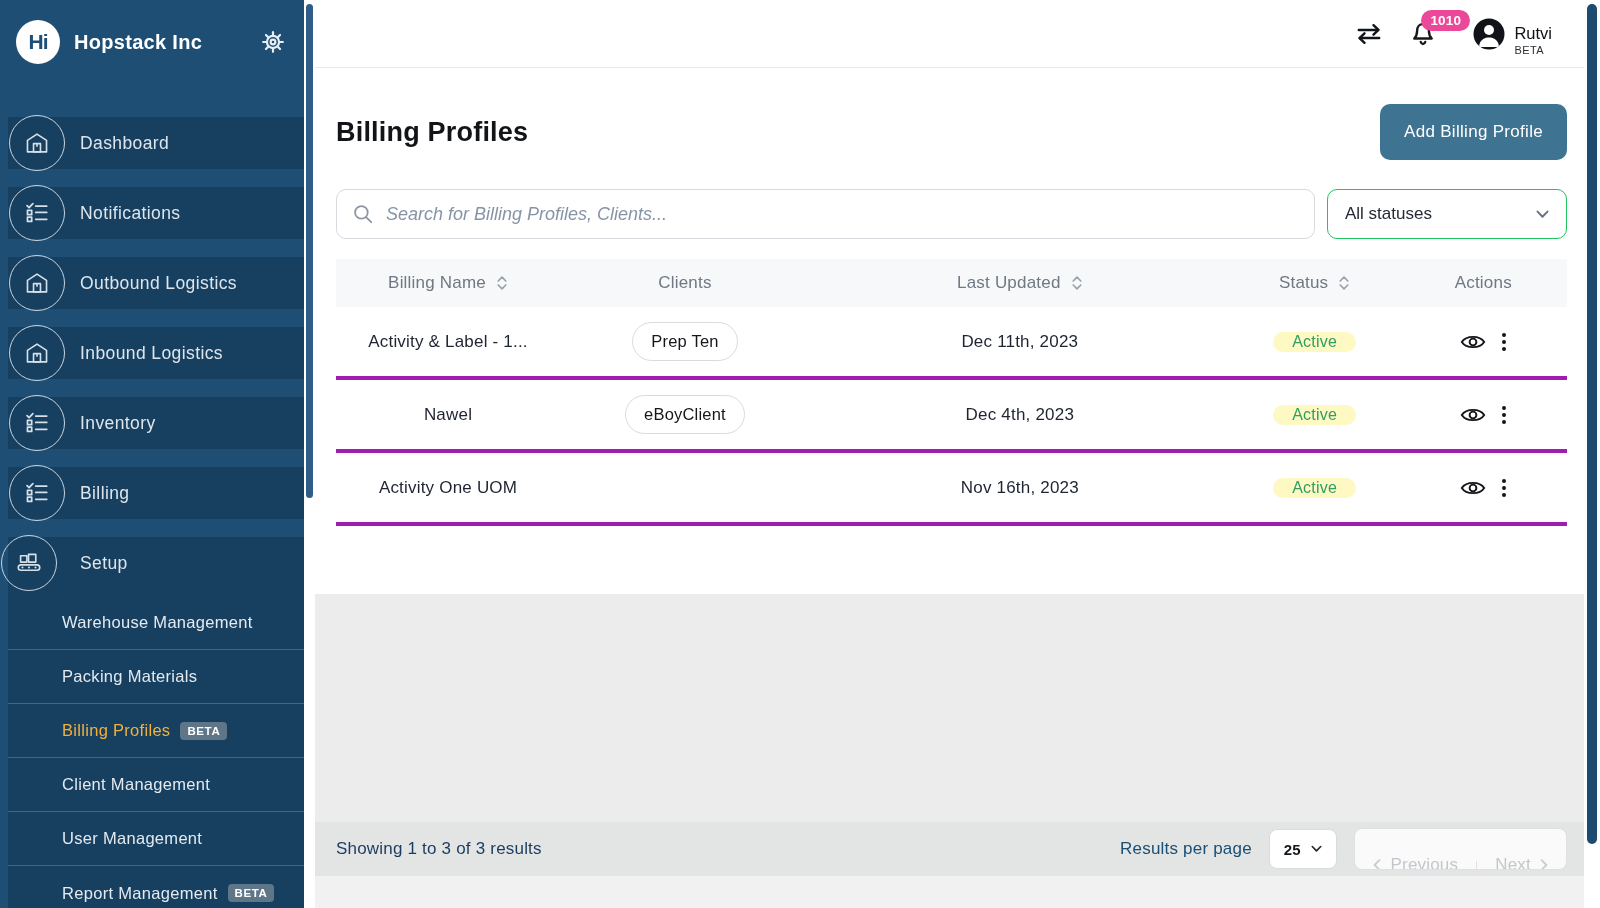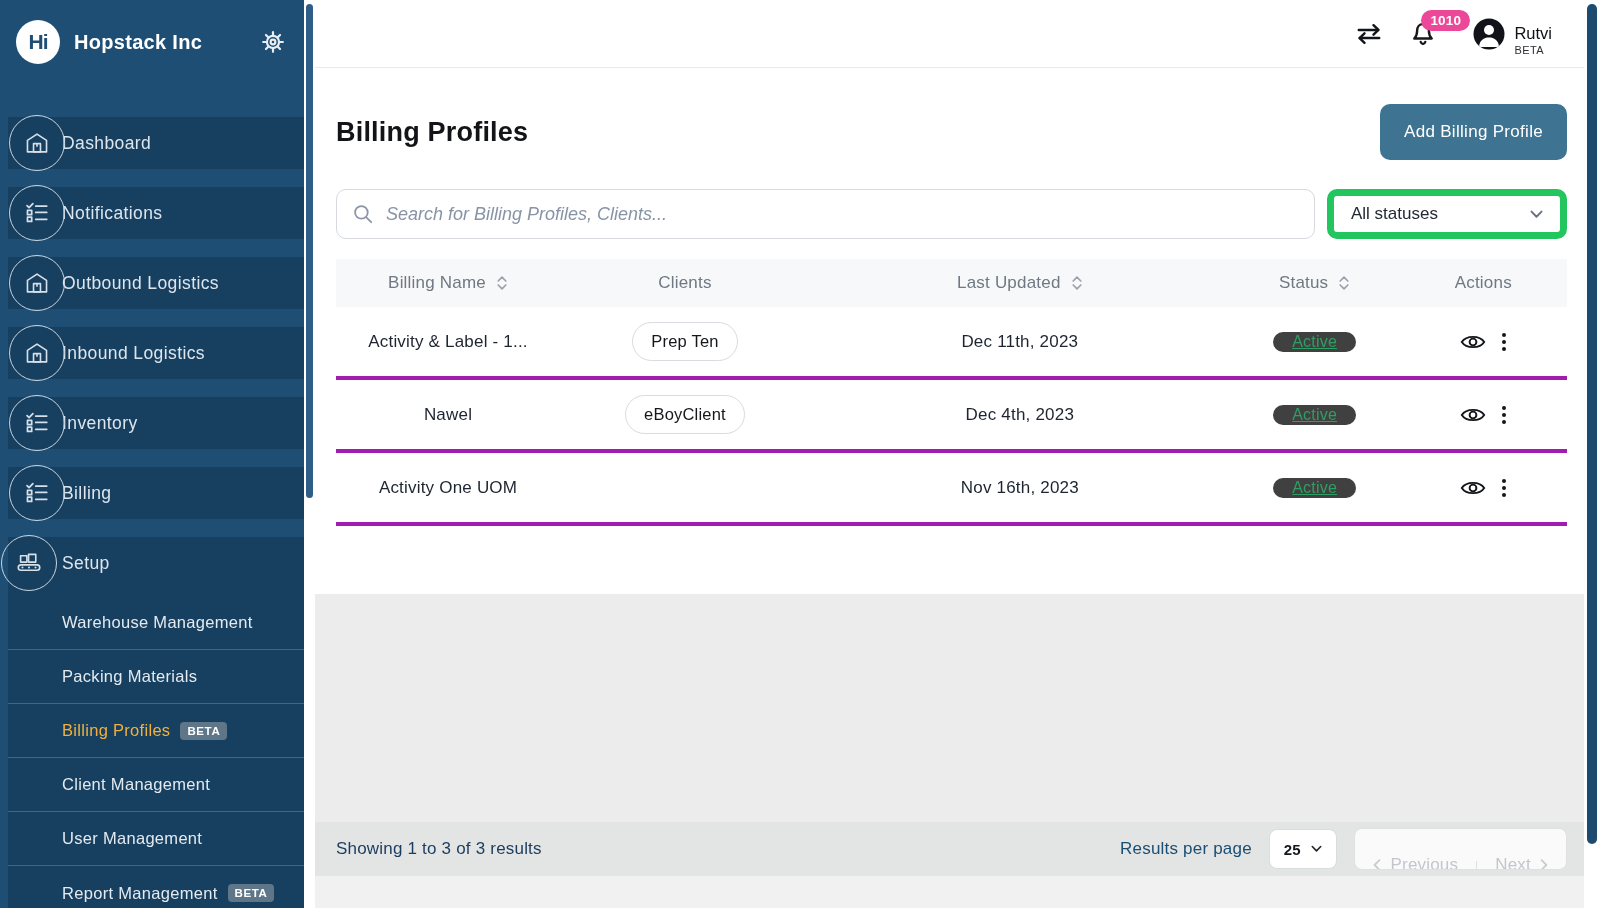--- a/index.html
+++ b/index.html
@@ -11,21 +11,21 @@
   .sidebar { position:absolute; left:0; top:0; width:304px; height:908px; background:#1F4E74; color:#DFE7EE; overflow:hidden; }
   .brand-row { display:flex; align-items:center; padding:20px 18px 0 16px; }
   .logo { width:44px; height:44px; border-radius:50%; background:#fff; display:flex; align-items:center; justify-content:center; flex:0 0 auto; }
   .logo span { color:#1F4E74; font-size:21px; font-weight:800; letter-spacing:-1px; }
   .brand-name { margin-left:14px; font-size:20px; font-weight:700; color:#FFFFFF; letter-spacing:.3px; flex:1; }
   .gear { color:#E8EEF4; }
 
   .nav { position:absolute; top:117px; left:0; right:0; }
   .nav-item { position:relative; height:52px; margin:0 0 18px 8px; background:#173F5F; display:flex; align-items:center; cursor:pointer; }
   .icn-circle { position:absolute; left:1px; top:50%; transform:translateY(-50%); width:56px; height:56px; border:1.6px solid #C9D6E1; border-radius:50%; display:flex; align-items:center; justify-content:center; color:#D6E0E9; }
-  .nav-label { margin-left:54px; font-size:17.5px; font-weight:500; letter-spacing:.4px; color:#DEE6ED; }
+  .nav-label { margin-left:72px; font-size:17.5px; font-weight:500; letter-spacing:.4px; color:#DEE6ED; }
 
   .setup-group { position:absolute; top:537px; left:8px; right:0; height:371px; background:#173F5F; }
   .setup-item { position:relative; height:52px; display:flex; align-items:center; cursor:pointer; }
   .setup-item .icn-circle { left:-7px; }
   .submenu { margin-top:7px; }
   .submenu-item { height:54px; display:flex; align-items:center; padding-left:54px; border-bottom:1px solid #2F6B97; cursor:pointer; }
   .submenu-item:last-child { border-bottom:none; }
   .submenu-label { font-size:16.5px; letter-spacing:.3px; color:#E3EAF0; }
   .submenu-item.active .submenu-label { color:#F1B13F; }
   .beta-badge { margin-left:10px; background:#5F7689; color:#FFFFFF; font-size:11.5px; font-weight:700; letter-spacing:.6px; padding:3px 7px; border-radius:4px; }
@@ -46,32 +46,32 @@
 
   .page-head { display:flex; align-items:center; justify-content:space-between; padding:36px 33px 0 21px; }
   .page-title { font-size:27px; font-weight:700; color:#121417; letter-spacing:.2px; }
   .add-btn { background:#3E7392; color:#fff; border:none; border-radius:10px; height:56px; padding:0 24px; font-size:17px; font-family:inherit; cursor:pointer; letter-spacing:.3px; }
 
   .controls { display:flex; gap:12px; padding:0 33px 0 21px; margin-top:29px; }
   .search-box { flex:1; height:50px; border:1px solid #D6DADE; border-radius:10px; display:flex; align-items:center; padding:0 16px; gap:13px; background:#fff; }
   .search-box svg { color:#8C96A6; flex:0 0 auto; }
   .search-input { border:none; outline:none; flex:1; font-size:18px; font-family:inherit; color:#242A33; background:transparent; }
   .search-input::placeholder { color:#8794A6; font-style:italic; }
-  .status-select { width:240px; height:50px; border:7px solid #22c55e; border-radius:10px; display:flex; align-items:center; justify-content:space-between; padding:0 17px; font-size:17px; color:#242A33; cursor:pointer; background:#fff; }
+  .status-select { width:240px; height:50px; border:1px solid #22c55e; border-radius:10px; display:flex; align-items:center; justify-content:space-between; padding:0 17px; font-size:17px; color:#242A33; cursor:pointer; background:#fff; }
   .status-select svg { color:#6B7280; }
 
   .table { margin:20px 33px 0 21px; }
   .thead { display:flex; height:48px; background:#F7F8F9; align-items:center; }
   .th { display:flex; align-items:center; justify-content:center; gap:10px; font-size:17px; color:#6F7883; cursor:pointer; letter-spacing:.2px; }
   .th svg { color:#9AA2AC; }
   .tr { display:flex; height:73px; align-items:center; border-bottom:4px solid #a21caf; }
   .td { display:flex; align-items:center; justify-content:center; font-size:17px; color:#1E2430; letter-spacing:.2px; }
   .c1{width:18.2%} .c2{width:20.3%} .c3{width:34.1%} .c4{width:13.8%} .c5{width:13.6%}
   .pill { border:1px solid #D8DBDF; border-radius:9999px; padding:9px 18px; font-size:16.5px; color:#15171B; background:#fff; }
-  .status-badge { background:#404040; color:#2E9E63; border-radius:9999px; padding:1px 19px; font-size:16px;text-decoration:underline; }
+  .status-badge { background:#fef9c3; color:#2E9E63; border-radius:9999px; padding:1px 19px; font-size:16px; }
   .actions-cell { gap:16px; }
   .eye-btn, .kebab-btn { background:none; border:none; cursor:pointer; padding:0; color:#14161A; }
   .kebab { display:flex; flex-direction:column; gap:3px; }
   .kebab i { width:4px; height:4px; border-radius:50%; background:#14161A; }
 
   .gray-zone { position:absolute; left:0; right:0; top:594px; bottom:0; background:#ECECEC; }
   .foot-bar { position:absolute; left:0; right:0; top:228px; height:54px; background:#E3E4E4; display:flex; align-items:center; justify-content:space-between; padding:0 33px 0 21px; }
   .foot-bottom { position:absolute; left:0; right:0; top:282px; bottom:0; background:#F1F1F1; }
   .foot-summary { font-size:17px; color:#1A3C5E; font-weight:500; letter-spacing:.2px; }
   .foot-right { display:flex; align-items:center; gap:17px; }

